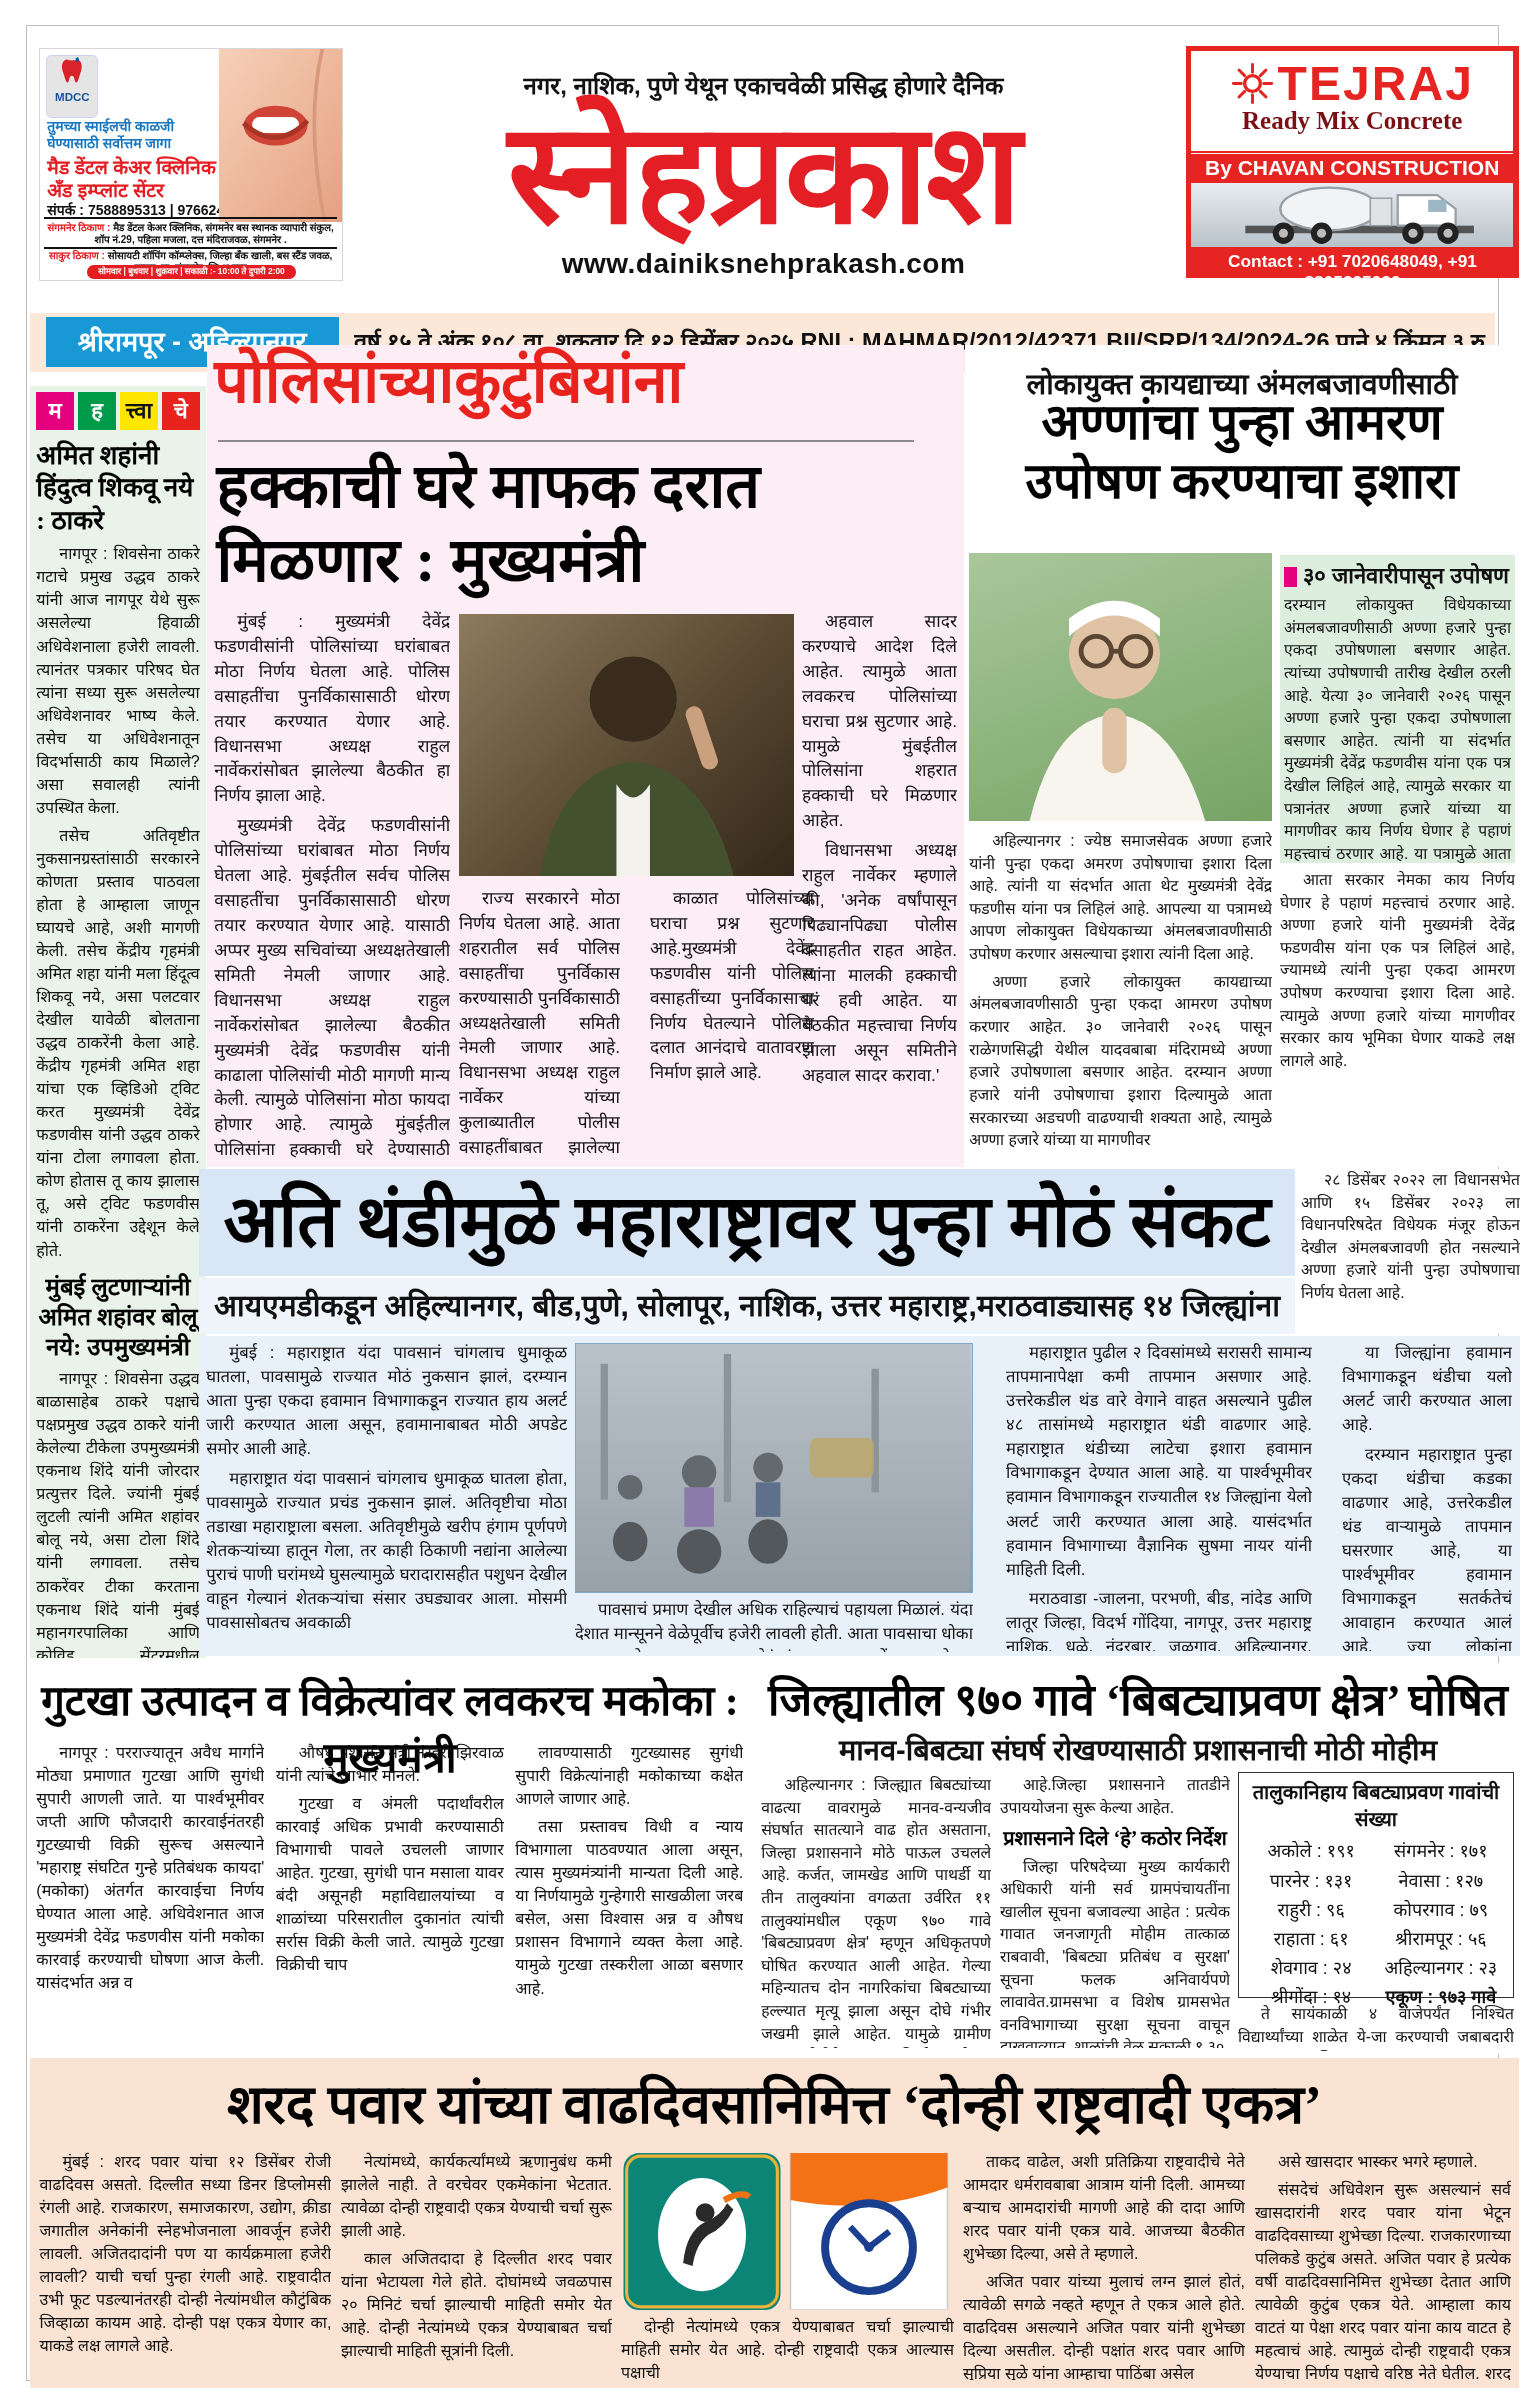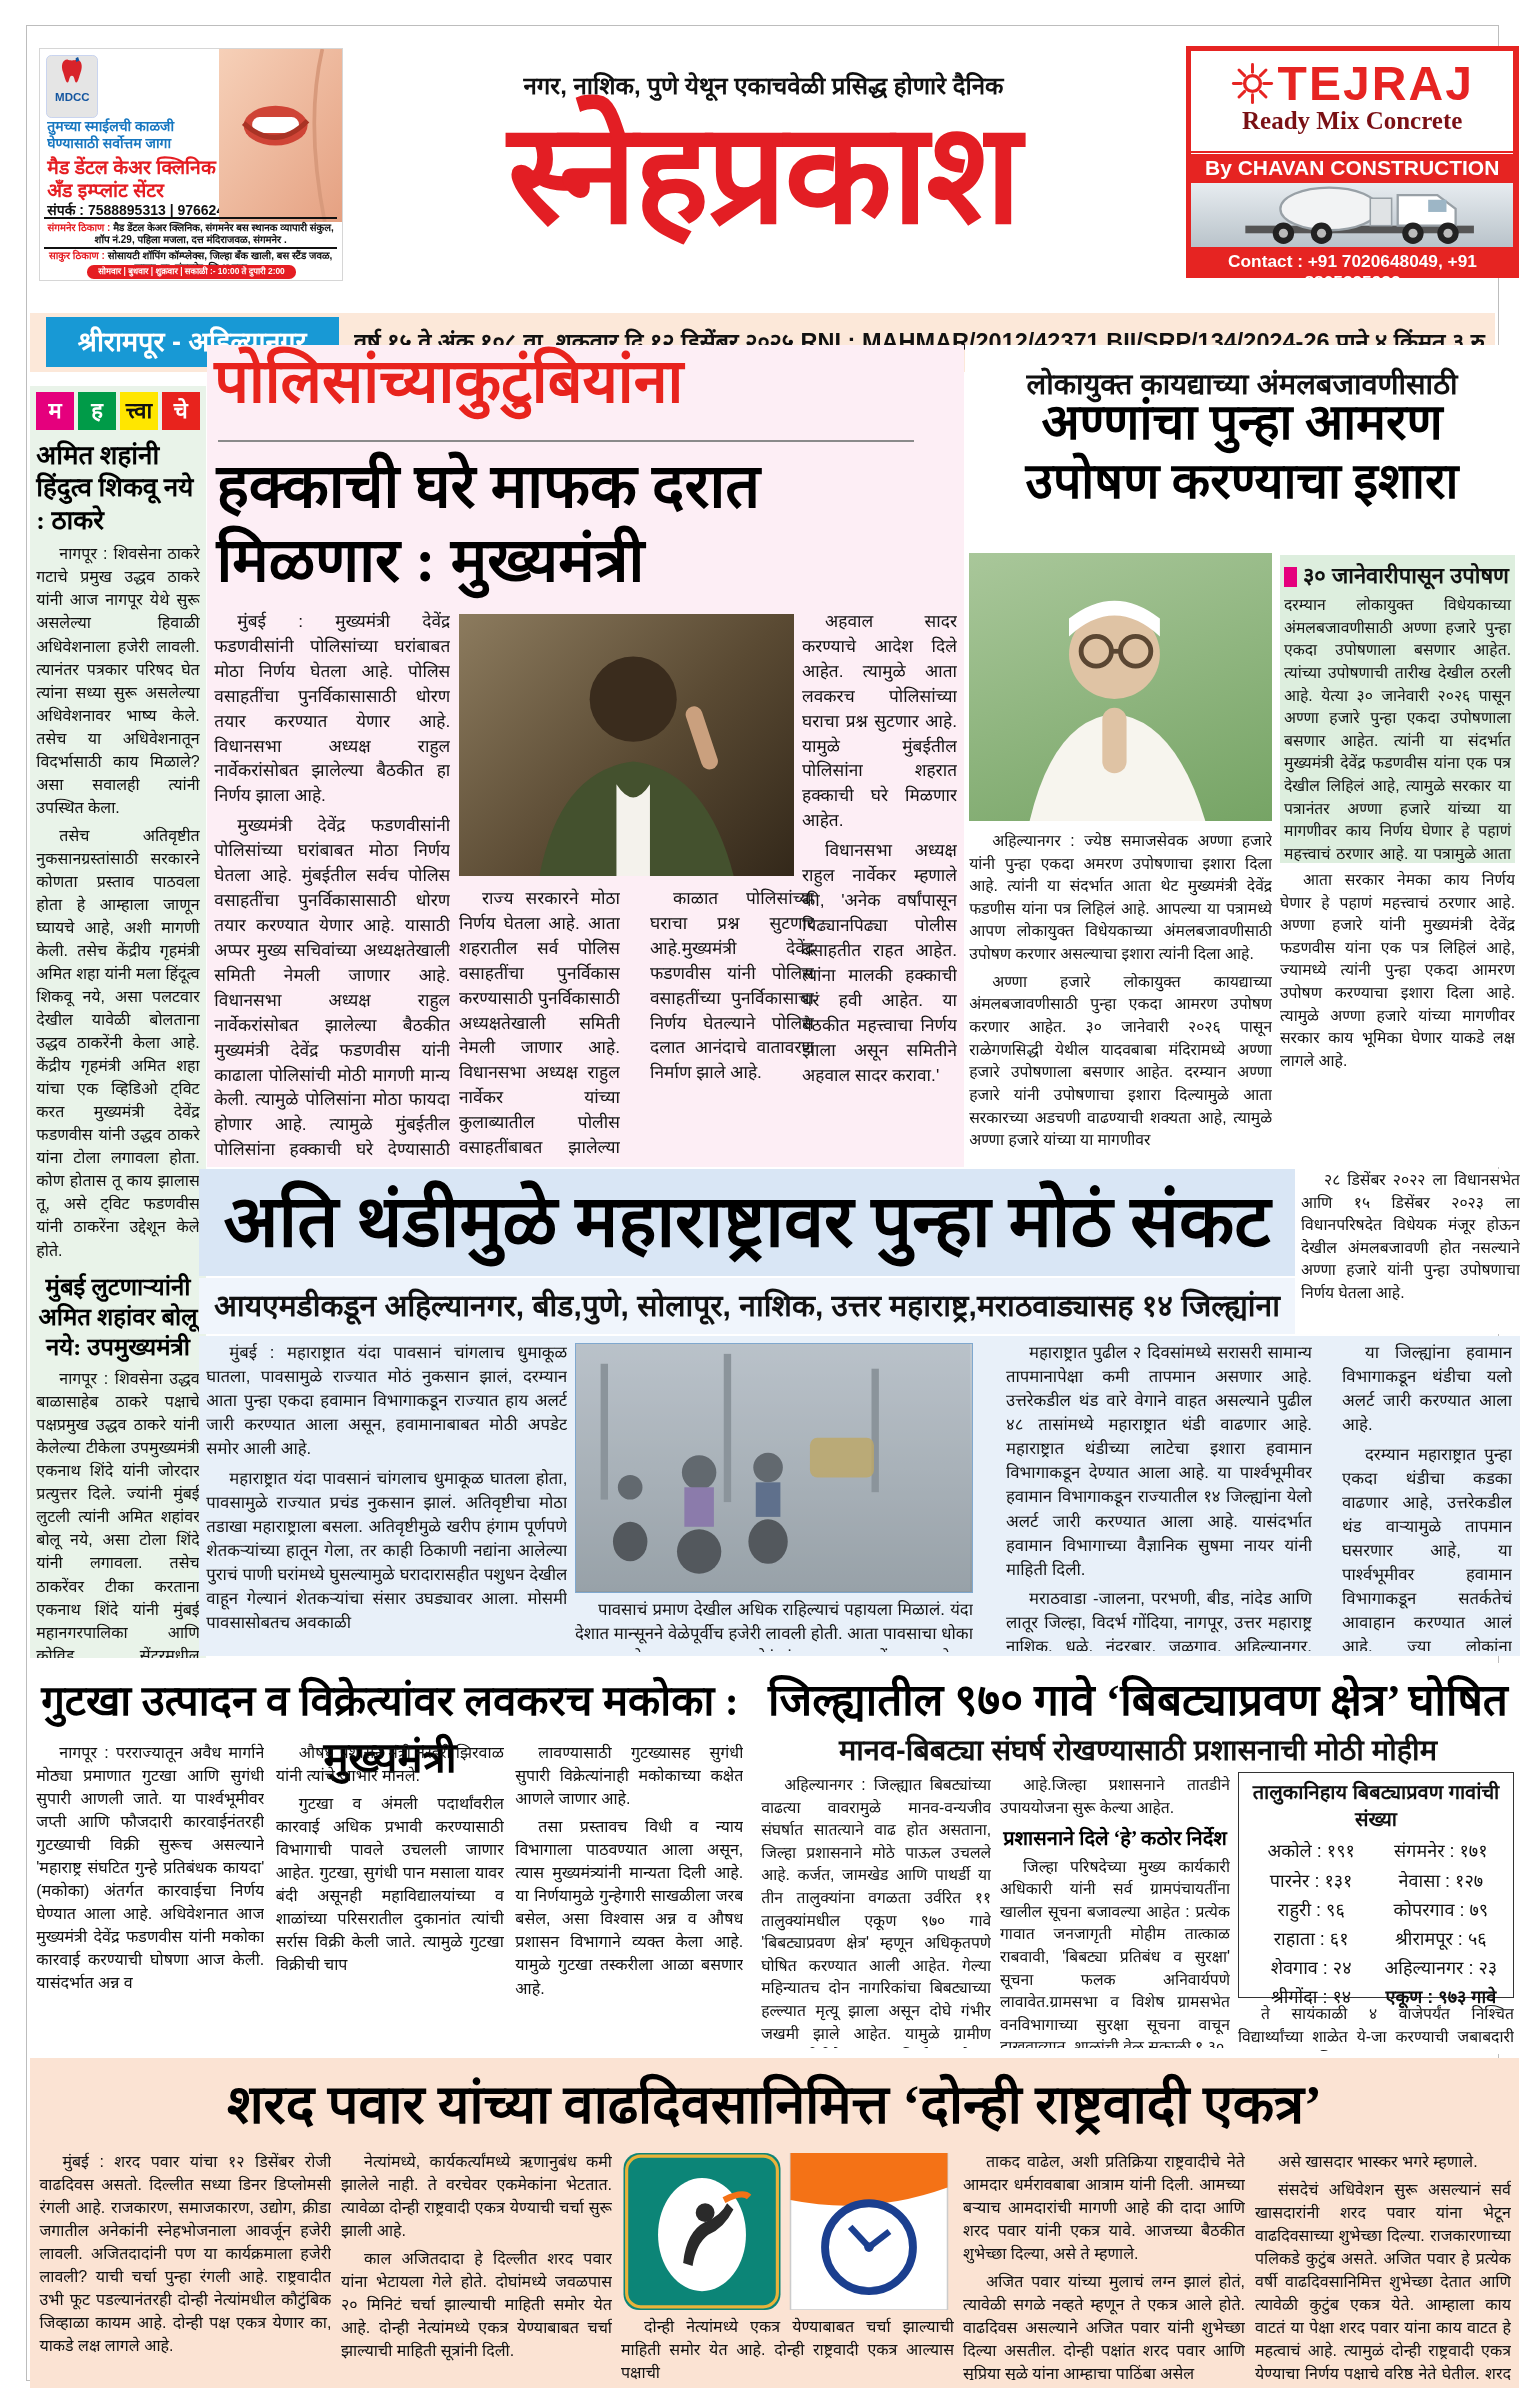--- a/index.html
+++ b/index.html
@@ -165,20 +165,21 @@
     <div class="loc" style="top:201px;">
       <span class="lab">साकुर ठिकाण :</span>
       <span>सोसायटी शॉपिंग कॉम्प्लेक्स, जिल्हा बँक खाली, बस स्टैंड जवळ, साकुर, ता. संगमनेर, जि.अ.नगर</span>
     </div>
     <div class="pill">सोमवार | बुधवार | शुक्रवार | सकाळी :- 10:00 ते दुपारी 2:00</div>
   </div>
 
   <div class="abs" id="masthead">
     <div class="tagline">नगर, नाशिक, पुणे येथून एकाचवेळी प्रसिद्ध होणारे दैनिक</div>
     <div class="title">स्नेहप्रकाश</div>
+    <div class="site">www.dainiksnehprakash.com</div>
   </div>
 
   <div class="abs" id="ad-tejraj">
     <div class="panel">
       <div style="margin-top:5.2px;">
         <svg width="45" height="45" viewBox="0 0 40 40" style="vertical-align:middle;">
           <circle cx="20" cy="20" r="7" fill="none" stroke="#e62422" stroke-width="3"></circle>
           <g stroke="#e62422" stroke-width="2.6" stroke-linecap="round">
             <line x1="20" y1="3" x2="20" y2="10"></line>
               <line x1="20" y1="30" x2="20" y2="37"></line>

